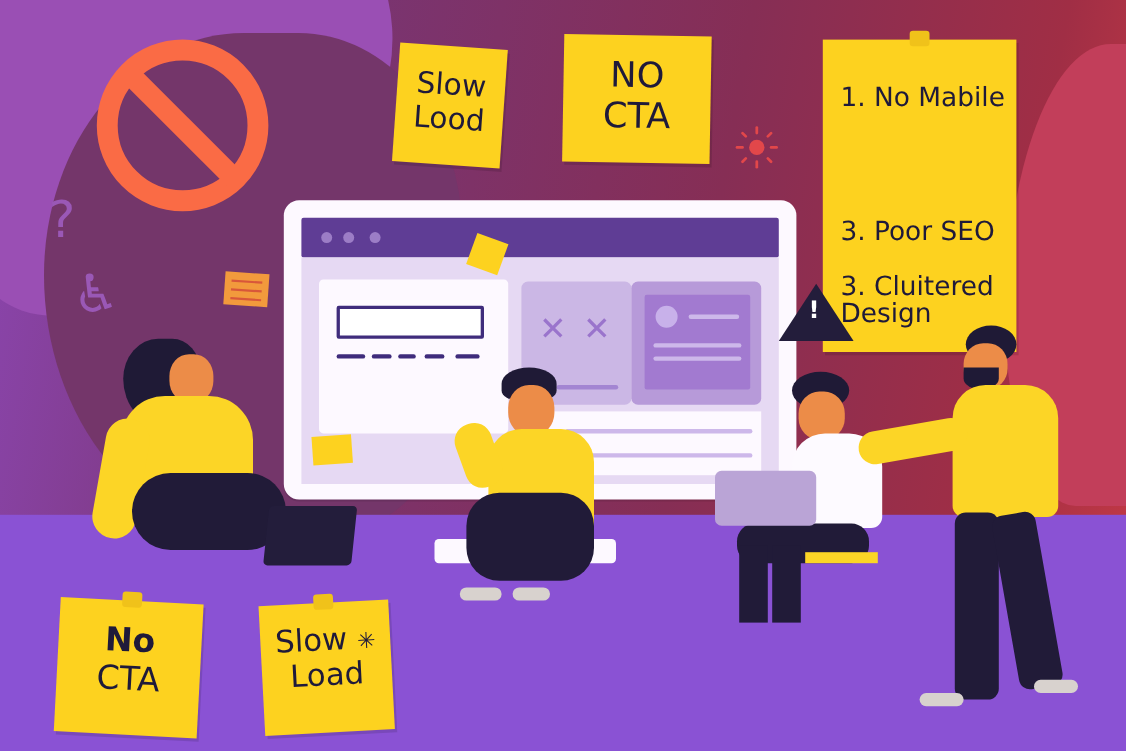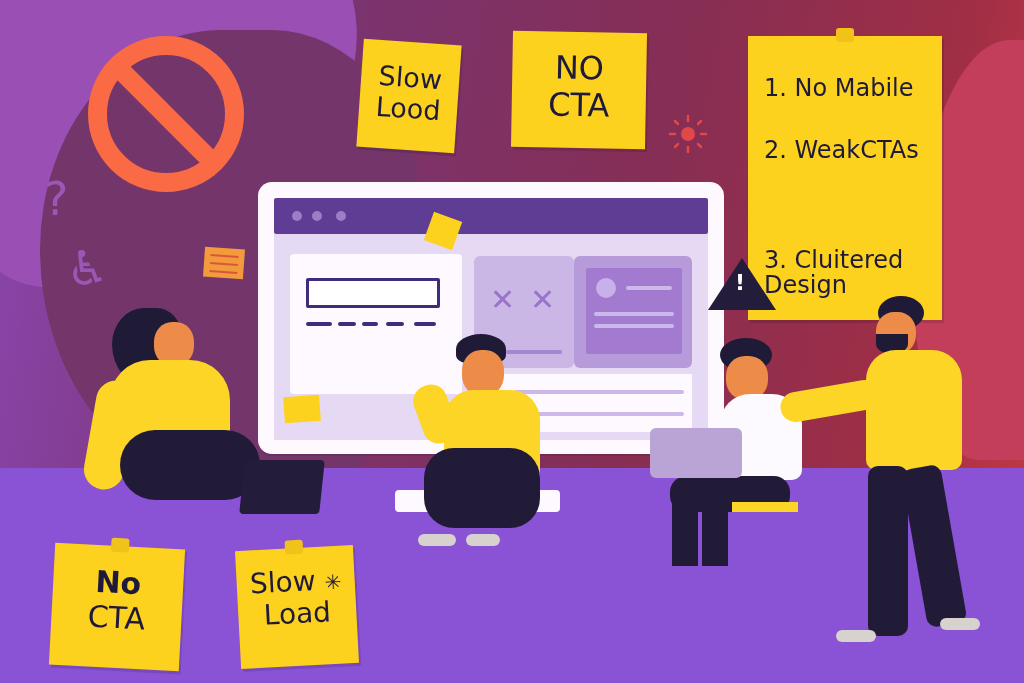--- a/index.html
+++ b/index.html
@@ -76,24 +76,24 @@
         <line x1="22" y1="35" x2="22" y2="40"></line>
       <line x1="4" y1="22" x2="9" y2="22"></line>
         <line x1="35" y1="22" x2="40" y2="22"></line>
       <line x1="9" y1="9" x2="12" y2="12"></line>
         <line x1="32" y1="32" x2="35" y2="35"></line>
       <line x1="9" y1="35" x2="12" y2="32"></line>
         <line x1="32" y1="12" x2="35" y2="9"></line>
     </g>
   </svg>
 
-  <div class="note" style="left:748px;top:36px;width:194px;height:284px;text-align:left;font-size:24px;">
+  <div class="note" style="left:748px;top:36px;width:176px;height:284px;text-align:left;font-size:24px;">
     <div class="tape"></div>
     <div style="position:absolute;left:16px;top:38px;">1. No Mabile</div>
-    <div style="position:absolute;left:16px;top:100px;">2. WeakCTAs</div>
+    <div style="position:absolute;left:16px;top:160px;">3. Poor SEO</div>
     <div style="position:absolute;left:16px;top:212px;width:150px;line-height:1.05;">3. Cluitered Design</div>
   </div>
 
   <div class="monitor">
     <div class="browser-bar">
       <span class="dot" style="left:18px;"></span>
       <span class="dot" style="left:38px;"></span>
       <span class="dot" style="left:62px;"></span>
     </div>
     <div class="browser-body">

